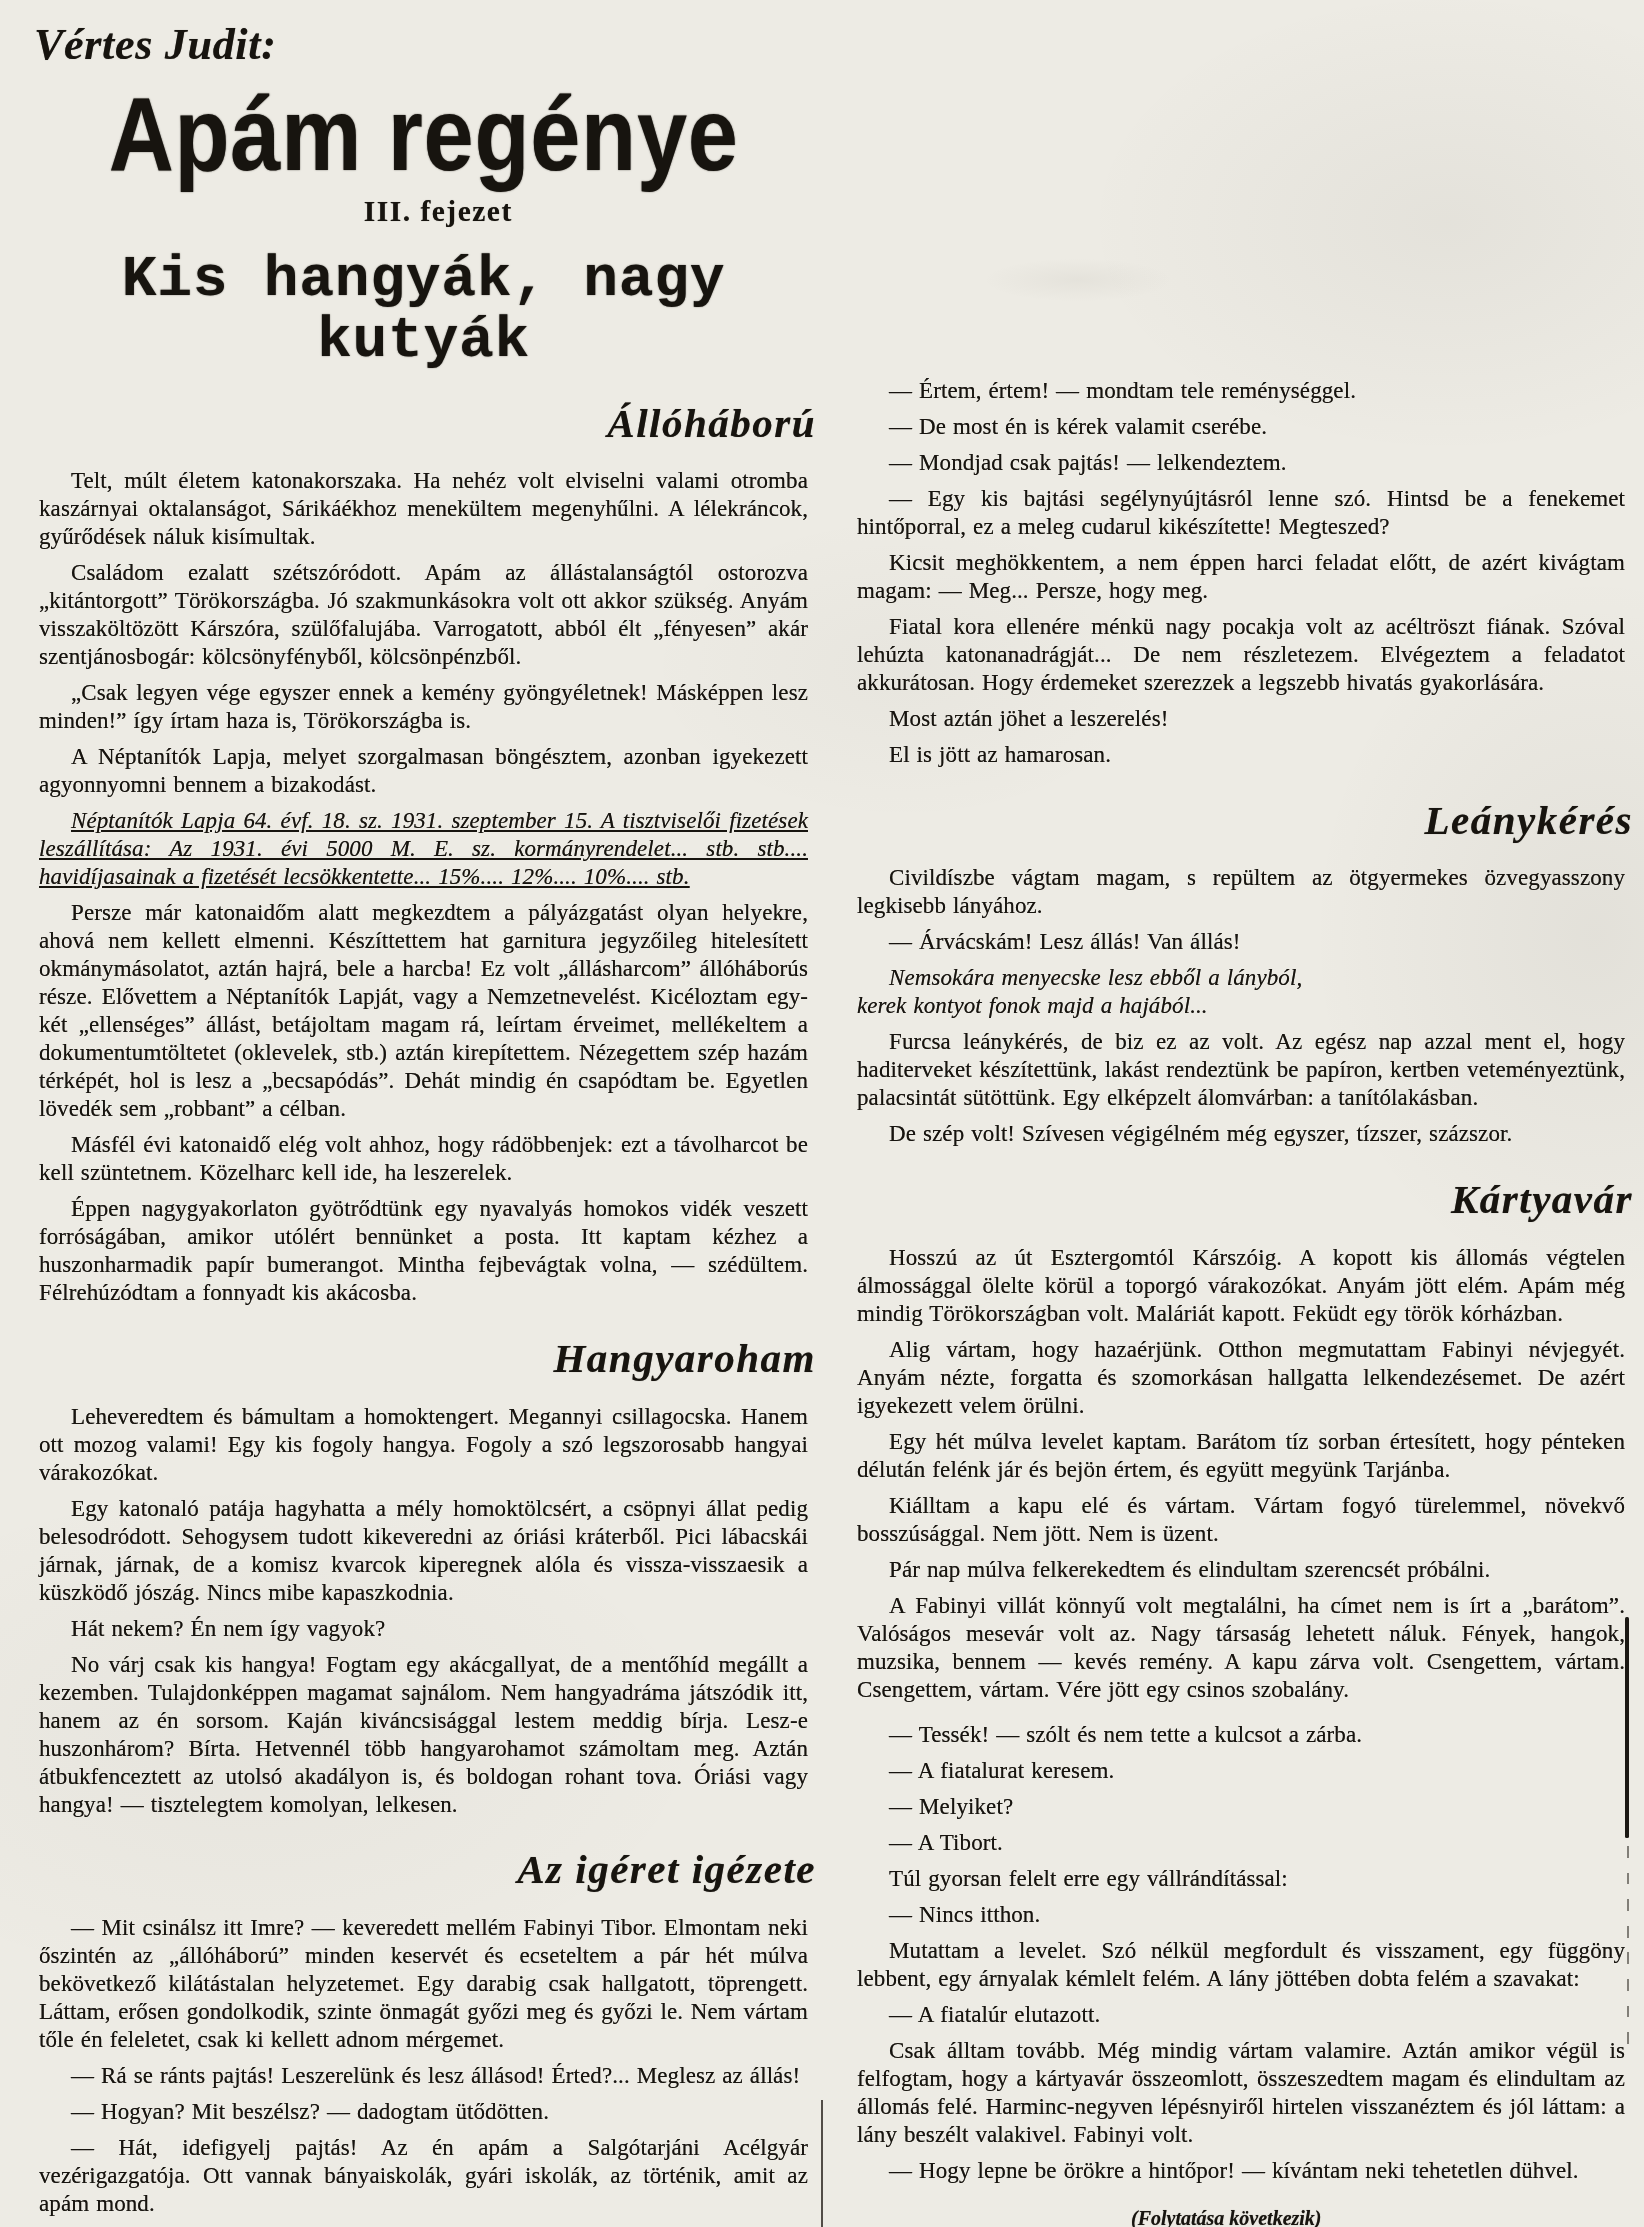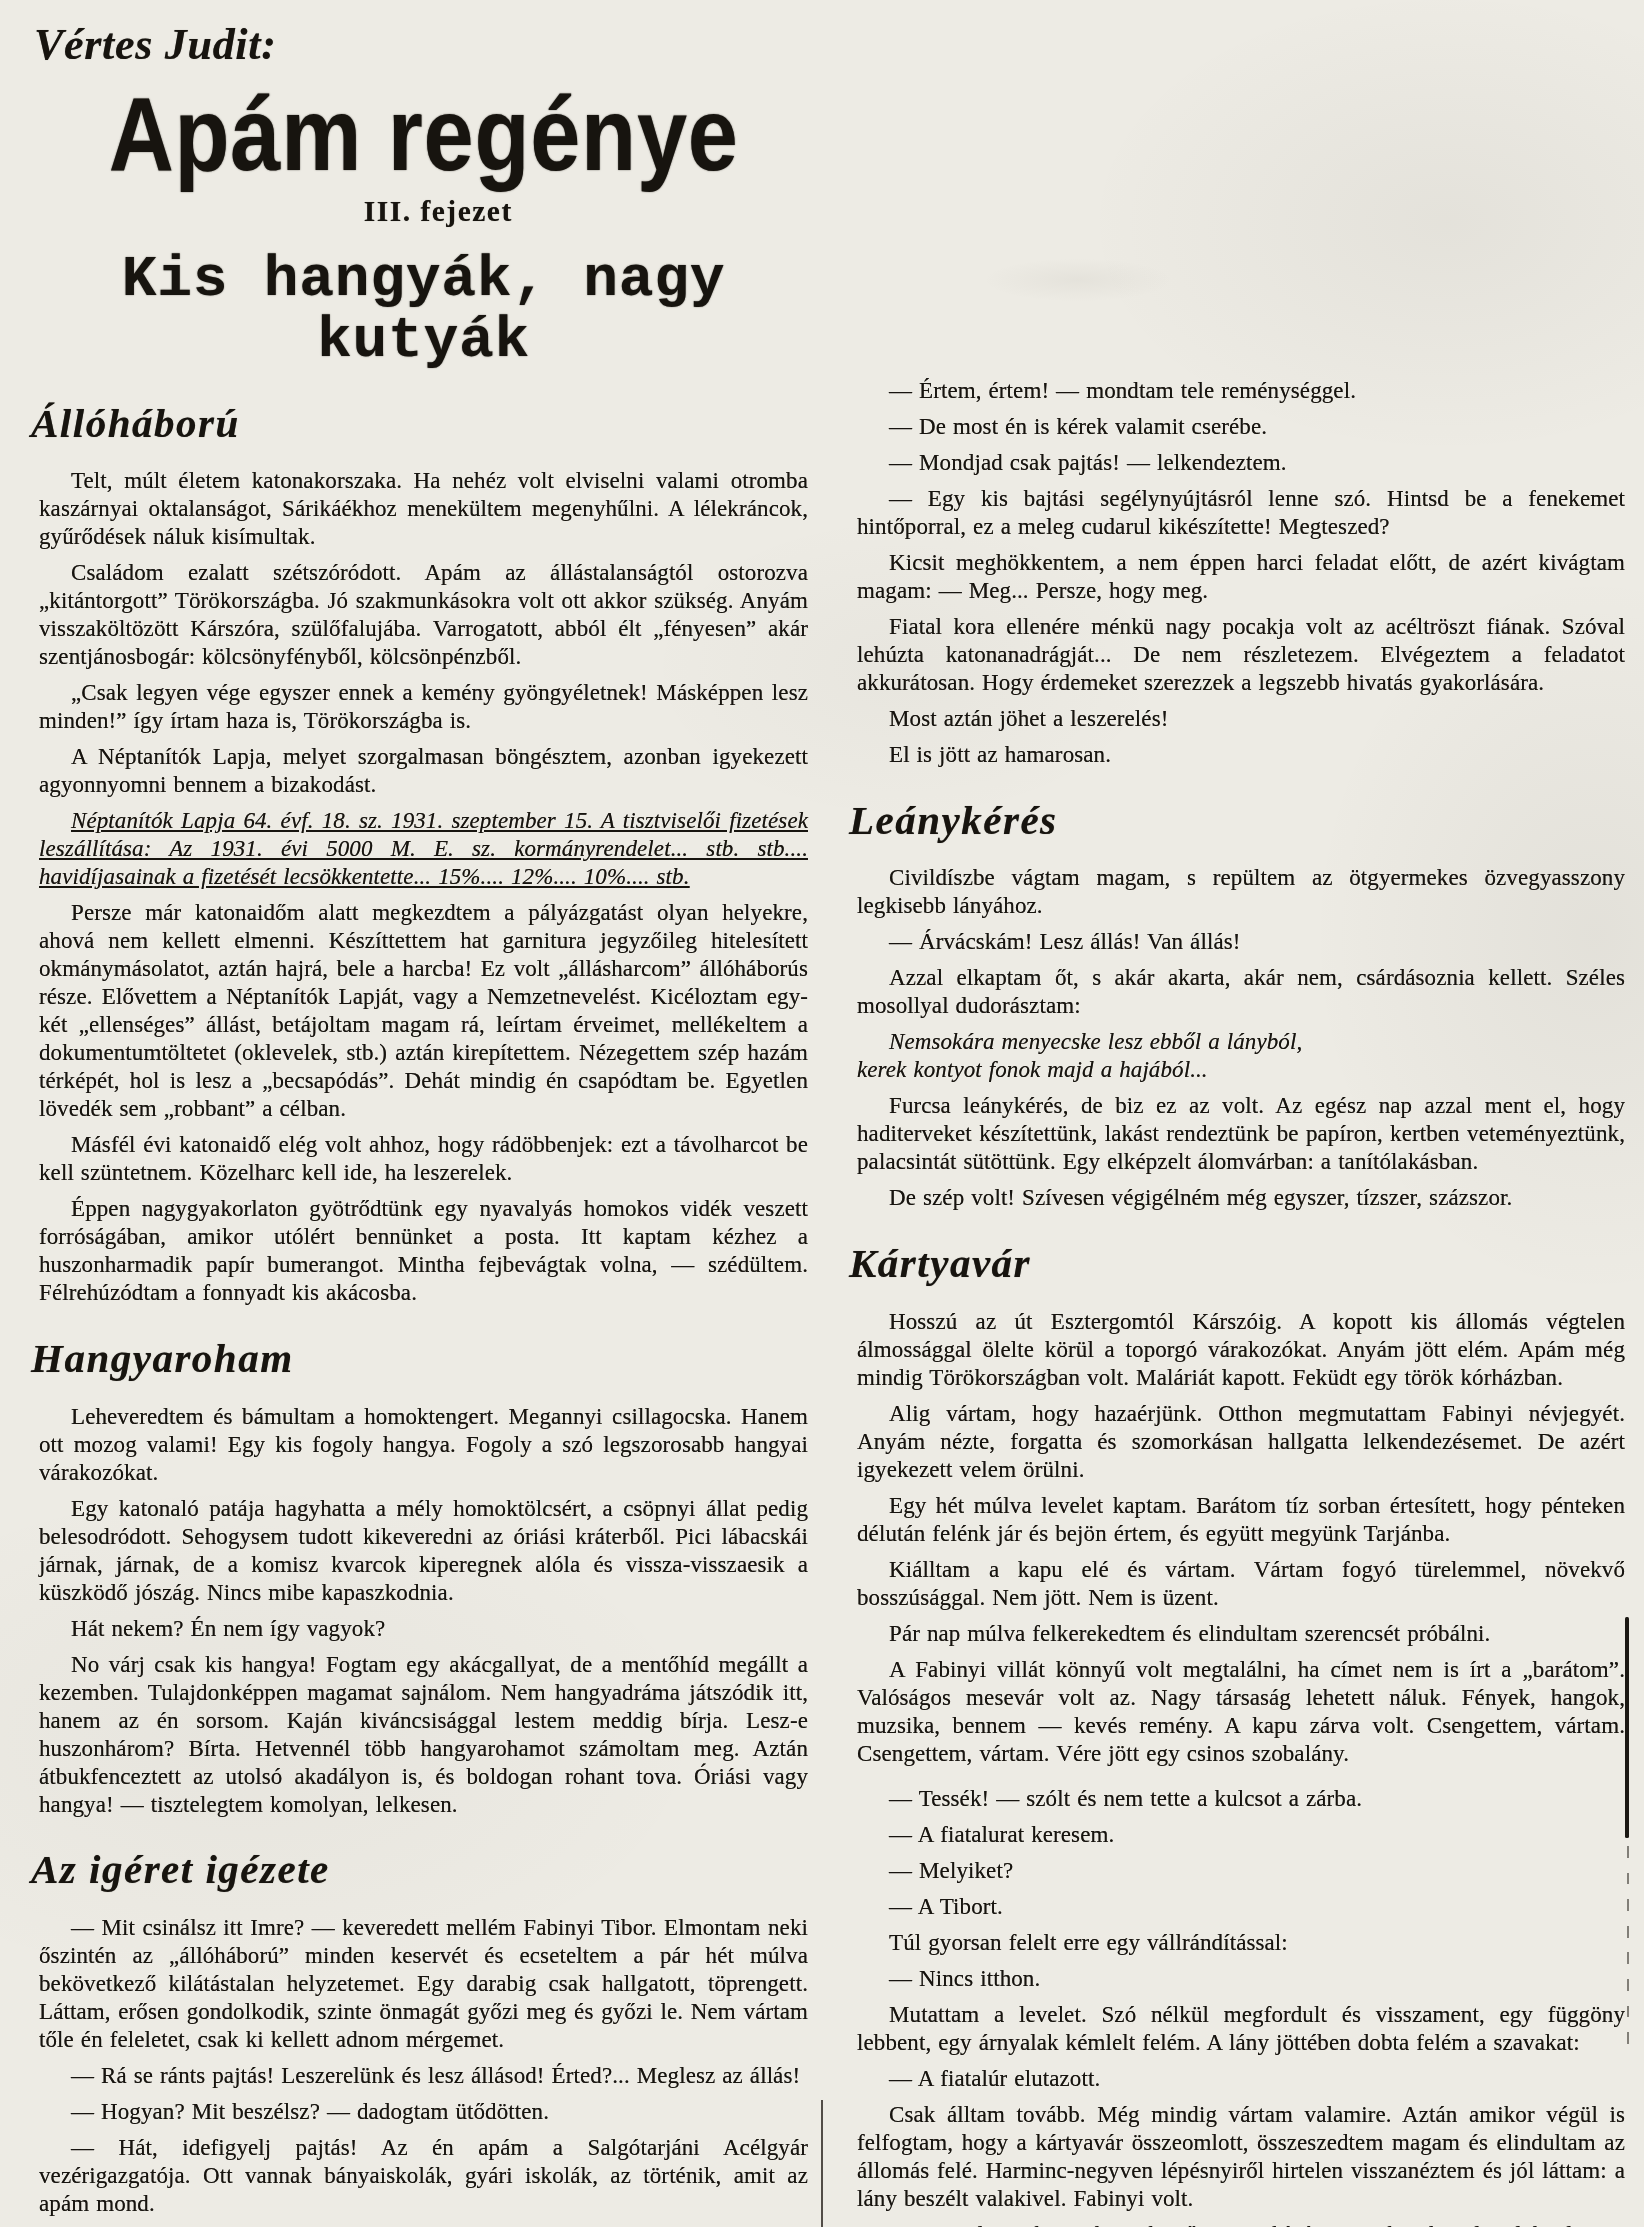--- a/index.html
+++ b/index.html
@@ -37,21 +37,21 @@
     margin:19px 0 0 29.5px;letter-spacing:1.5px;
     text-shadow:0 0 0.7px rgba(20,16,10,.55);
   }
   .chapter-title{
     text-align:center;font-weight:bold;font-size:58px;
     margin:22px 0 0 0;letter-spacing:0.7px;line-height:1.05;
     text-shadow:0 0 1.5px rgba(20,16,10,.6);
     font-family:Liberation Mono, monospace;
   }
   .heading{
-    text-align:left;font-weight:bold;font-style:italic;
+    text-align:right;font-weight:bold;font-style:italic;
     font-size:41px;margin:26.6px 0 20.7px 0;letter-spacing:1.5px;
     text-shadow:0 0 0.7px rgba(20,16,10,.6);
   }
   .body-text .para,.body-text .para-italic,.body-text .verse{
     font-size:23px;line-height:28px;margin:8px;
     text-align:justify;text-indent:32px;
     letter-spacing:0.1px;word-spacing:1.1px;
     text-shadow:0 0 0.6px rgba(20,16,10,.65);
   }
   .para-italic{font-style:italic;text-decoration:underline;}
@@ -113,21 +113,20 @@
         <p class="para">— De most én is kérek valamit cserébe.</p>
         <p class="para">— Mondjad csak pajtás! — lelkendeztem.</p>
         <p class="para">— Egy kis bajtási segélynyújtásról lenne szó. Hintsd be a fenekemet hintőporral, ez a meleg cudarul kikészítette! Megteszed?</p>
         <p class="para">Kicsit meghökkentem, a nem éppen harci feladat előtt, de azért kivágtam magam: — Meg... Persze, hogy meg.</p>
         <p class="para">Fiatal kora ellenére ménkü nagy pocakja volt az acéltröszt fiának. Szóval lehúzta katonanadrágját... De nem részletezem. Elvégeztem a feladatot akkurátosan. Hogy érdemeket szerezzek a legszebb hivatás gyakorlására.</p>
         <p class="para">Most aztán jöhet a leszerelés!</p>
         <p class="para">El is jött az hamarosan.</p>
         <h3 class="heading">Leánykérés</h3>
         <p class="para first-gap">Civildíszbe vágtam magam, s repültem az ötgyermekes özvegyasszony legkisebb lányához.</p>
         <p class="para">— Árvácskám! Lesz állás! Van állás!</p>
-        <p class="para">Azzal elkaptam őt, s akár akarta, akár nem, csárdásoznia kellett. Széles mosollyal dudorásztam:</p>
         <p class="verse">Nemsokára menyecske lesz ebből a lányból,
 kerek kontyot fonok majd a hajából...</p>
         <p class="para">Furcsa leánykérés, de biz ez az volt. Az egész nap azzal ment el, hogy haditerveket készítettünk, lakást rendeztünk be papíron, kertben veteményeztünk, palacsintát sütöttünk. Egy elképzelt álomvárban: a tanítólakásban.</p>
         <p class="para">De szép volt! Szívesen végigélném még egyszer, tízszer, százszor.</p>
         <h3 class="heading">Kártyavár</h3>
         <p class="para first-gap">Hosszú az út Esztergomtól Kárszóig. A kopott kis állomás végtelen álmossággal ölelte körül a toporgó várakozókat. Anyám jött elém. Apám még mindig Törökországban volt. Maláriát kapott. Feküdt egy török kórházban.</p>
         <p class="para">Alig vártam, hogy hazaérjünk. Otthon megmutattam Fabinyi névjegyét. Anyám nézte, forgatta és szomorkásan hallgatta lelkendezésemet. De azért igyekezett velem örülni.</p>
         <p class="para">Egy hét múlva levelet kaptam. Barátom tíz sorban értesített, hogy pénteken délután felénk jár és bejön értem, és együtt megyünk Tarjánba.</p>
         <p class="para">Kiálltam a kapu elé és vártam. Vártam fogyó türelemmel, növekvő bosszúsággal. Nem jött. Nem is üzent.</p>
         <p class="para">Pár nap múlva felkerekedtem és elindultam szerencsét próbálni.</p>

